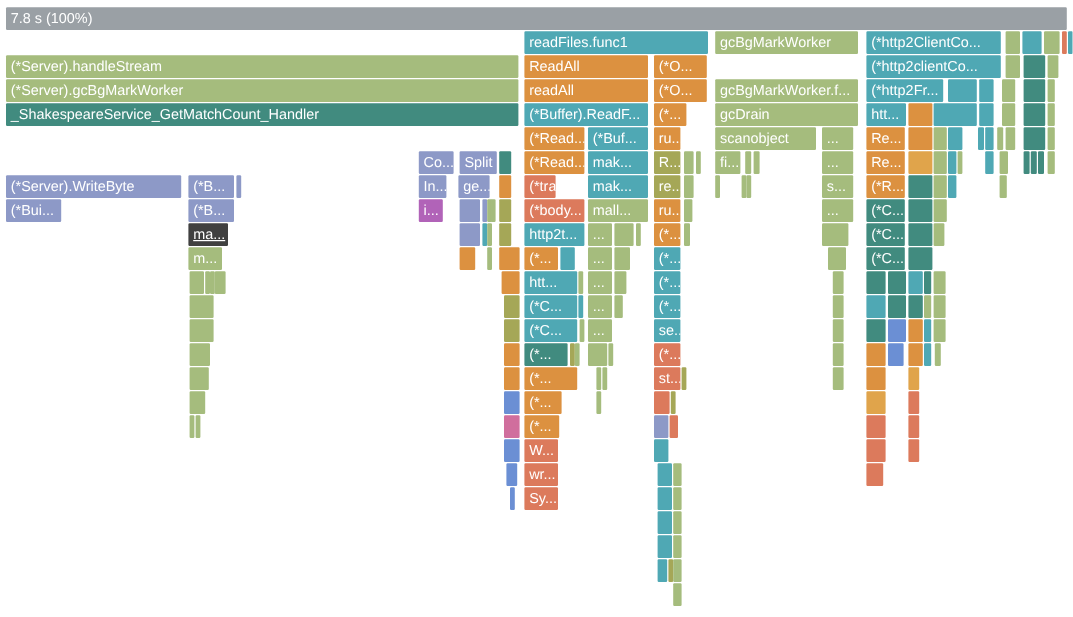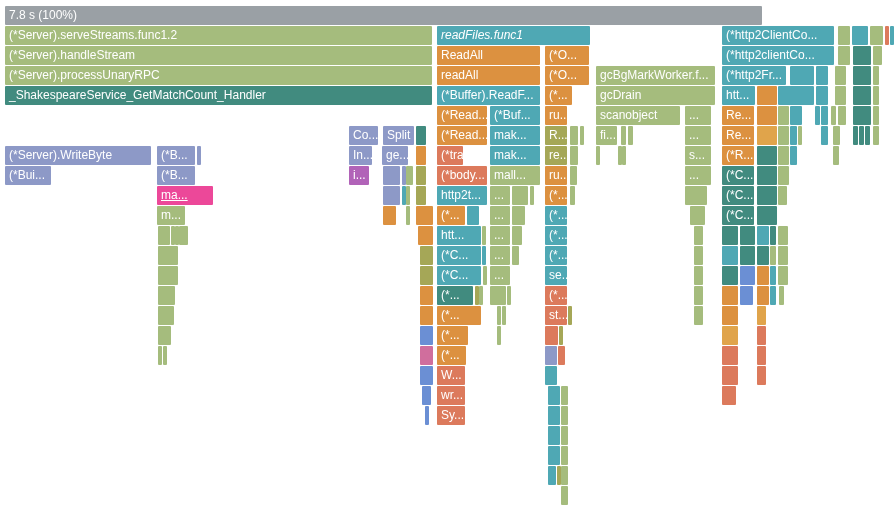--- a/index.html
+++ b/index.html
@@ -6,37 +6,37 @@
   #stage{position:relative;width:894px;height:514px;background:#ffffff;overflow:hidden;
          font-family:"Liberation Sans",sans-serif;}
   .frame{position:absolute;height:19px;line-height:19px;box-sizing:border-box;
          padding-left:4px;color:#ffffff;font-size:12px;white-space:nowrap;
          overflow:hidden;border-radius:1px;cursor:pointer;}
 </style>
 </head>
 <body>
 
 <div id="stage">
-    <div class="frame" style="left: 5px; top: 6px; width: 757px; background: rgb(154, 160, 165);">7.8 s (100%)</div>
-    <div class="frame" style="left: 5px; top: 26px; width: 427px; background: rgb(165, 188, 125);">(*Server).serveStreams.func1.2</div>
-    <div class="frame" style="left: 437px; top: 26px; width: 153px; background: rgb(79, 168, 180); font-style: italic;">readFiles.func1</div>
+    <div class="frame" style="left: 5px; top: 6px; width: 884px; background: rgb(154, 160, 165);">7.8 s (100%)</div>
+    <div class="frame" style="left: 437px; top: 26px; width: 153px; background: rgb(79, 168, 180);">readFiles.func1</div>
+    <div class="frame" style="left: 596px; top: 26px; width: 119px; background: rgb(165, 188, 125);">gcBgMarkWorker</div>
     <div class="frame" style="left: 722px; top: 26px; width: 112px; background: rgb(79, 168, 180);">(*http2ClientCo...</div>
     <div class="frame" style="left: 838px; top: 26px; width: 12px; background: rgb(165, 188, 125);"></div>
     <div class="frame" style="left: 852px; top: 26px; width: 16px; background: rgb(79, 168, 180);"></div>
     <div class="frame" style="left: 870px; top: 26px; width: 13px; background: rgb(165, 188, 125);"></div>
     <div class="frame" style="left: 885px; top: 26px; width: 4px; background: rgb(220, 122, 92);"></div>
     <div class="frame" style="left: 890px; top: 26px; width: 3px; background: rgb(79, 168, 180);"></div>
     <div class="frame" style="left: 5px; top: 46px; width: 427px; background: rgb(165, 188, 125);">(*Server).handleStream</div>
     <div class="frame" style="left: 437px; top: 46px; width: 103px; background: rgb(220, 145, 64);">ReadAll</div>
     <div class="frame" style="left: 545px; top: 46px; width: 44px; background: rgb(220, 145, 64);">(*O...</div>
     <div class="frame" style="left: 722px; top: 46px; width: 112px; background: rgb(79, 168, 180);">(*http2clientCo...</div>
     <div class="frame" style="left: 838px; top: 46px; width: 12px; background: rgb(165, 188, 125);"></div>
     <div class="frame" style="left: 853px; top: 46px; width: 18px; background: rgb(65, 139, 127);"></div>
     <div class="frame" style="left: 873px; top: 46px; width: 9px; background: rgb(165, 188, 125);"></div>
-    <div class="frame" style="left: 5px; top: 66px; width: 427px; background: rgb(165, 188, 125);">(*Server).processUnaryRPC</div>
+    <div class="frame" style="left: 5px; top: 66px; width: 427px; background: rgb(165, 188, 125);">(*Server).gcBgMarkWorker</div>
     <div class="frame" style="left: 437px; top: 66px; width: 103px; background: rgb(220, 145, 64);">readAll</div>
     <div class="frame" style="left: 545px; top: 66px; width: 44px; background: rgb(220, 145, 64);">(*O...</div>
     <div class="frame" style="left: 596px; top: 66px; width: 119px; background: rgb(165, 188, 125);">gcBgMarkWorker.f...</div>
     <div class="frame" style="left: 722px; top: 66px; width: 64px; background: rgb(79, 168, 180);">(*http2Fr...</div>
     <div class="frame" style="left: 790px; top: 66px; width: 24px; background: rgb(79, 168, 180);"></div>
     <div class="frame" style="left: 816px; top: 66px; width: 12px; background: rgb(79, 168, 180);"></div>
     <div class="frame" style="left: 835px; top: 66px; width: 11px; background: rgb(165, 188, 125);"></div>
     <div class="frame" style="left: 853px; top: 66px; width: 18px; background: rgb(65, 139, 127);"></div>
     <div class="frame" style="left: 873px; top: 66px; width: 6px; background: rgb(165, 188, 125);"></div>
     <div class="frame" style="left: 437px; top: 86px; width: 103px; background: rgb(79, 168, 180);">(*Buffer).ReadF...</div>
@@ -116,21 +116,21 @@
     <div class="frame" style="left: 409px; top: 166px; width: 3px; background: rgb(165, 188, 125);"></div>
     <div class="frame" style="left: 416px; top: 166px; width: 10px; background: rgb(165, 167, 87);"></div>
     <div class="frame" style="left: 437px; top: 166px; width: 50px; background: rgb(220, 122, 92);">(*body...</div>
     <div class="frame" style="left: 490px; top: 166px; width: 50px; background: rgb(165, 188, 125);">mall...</div>
     <div class="frame" style="left: 545px; top: 166px; width: 22px; background: rgb(220, 145, 64);">ru...</div>
     <div class="frame" style="left: 570px; top: 166px; width: 7px; background: rgb(165, 188, 125);"></div>
     <div class="frame" style="left: 685px; top: 166px; width: 26px; background: rgb(165, 188, 125);">...</div>
     <div class="frame" style="left: 722px; top: 166px; width: 32px; background: rgb(65, 139, 127);">(*C...</div>
     <div class="frame" style="left: 757px; top: 166px; width: 20px; background: rgb(65, 139, 127);"></div>
     <div class="frame" style="left: 778px; top: 166px; width: 11px; background: rgb(165, 188, 125);"></div>
-    <div class="frame" style="left: 157px; top: 186px; width: 56px; background: #ec4899; text-decoration: underline;">ma...</div>
+    <div class="frame" style="left: 157px; top: 186px; width: 33px; background: #404040; text-decoration: underline;">ma...</div>
     <div class="frame" style="left: 383px; top: 186px; width: 17px; background: rgb(141, 153, 199);"></div>
     <div class="frame" style="left: 402px; top: 186px; width: 3px; background: rgb(79, 168, 180);"></div>
     <div class="frame" style="left: 406px; top: 186px; width: 3px; background: rgb(165, 188, 125);"></div>
     <div class="frame" style="left: 416px; top: 186px; width: 10px; background: rgb(165, 167, 87);"></div>
     <div class="frame" style="left: 437px; top: 186px; width: 50px; background: rgb(79, 168, 180);">http2t...</div>
     <div class="frame" style="left: 490px; top: 186px; width: 20px; background: rgb(165, 188, 125);">...</div>
     <div class="frame" style="left: 512px; top: 186px; width: 16px; background: rgb(165, 188, 125);"></div>
     <div class="frame" style="left: 530px; top: 186px; width: 3px; background: rgb(165, 188, 125);"></div>
     <div class="frame" style="left: 545px; top: 186px; width: 22px; background: rgb(220, 145, 64);">(*...</div>
     <div class="frame" style="left: 570px; top: 186px; width: 5px; background: rgb(165, 188, 125);"></div>

